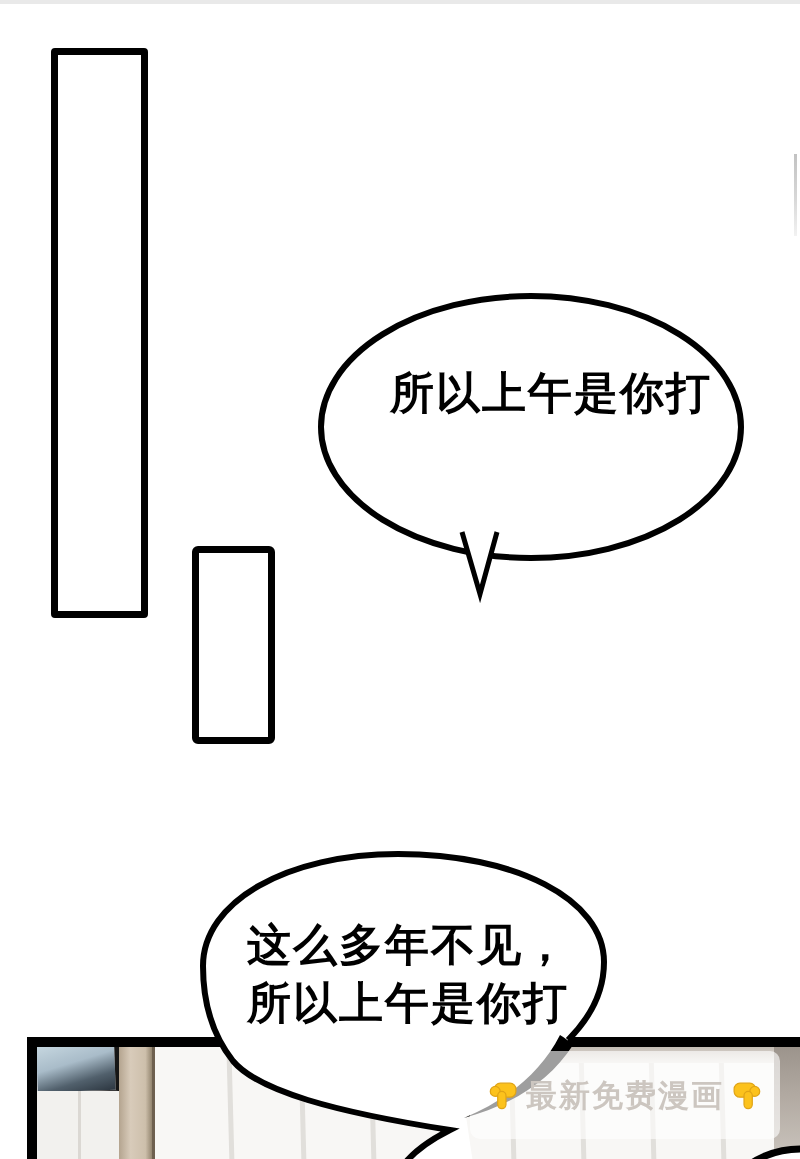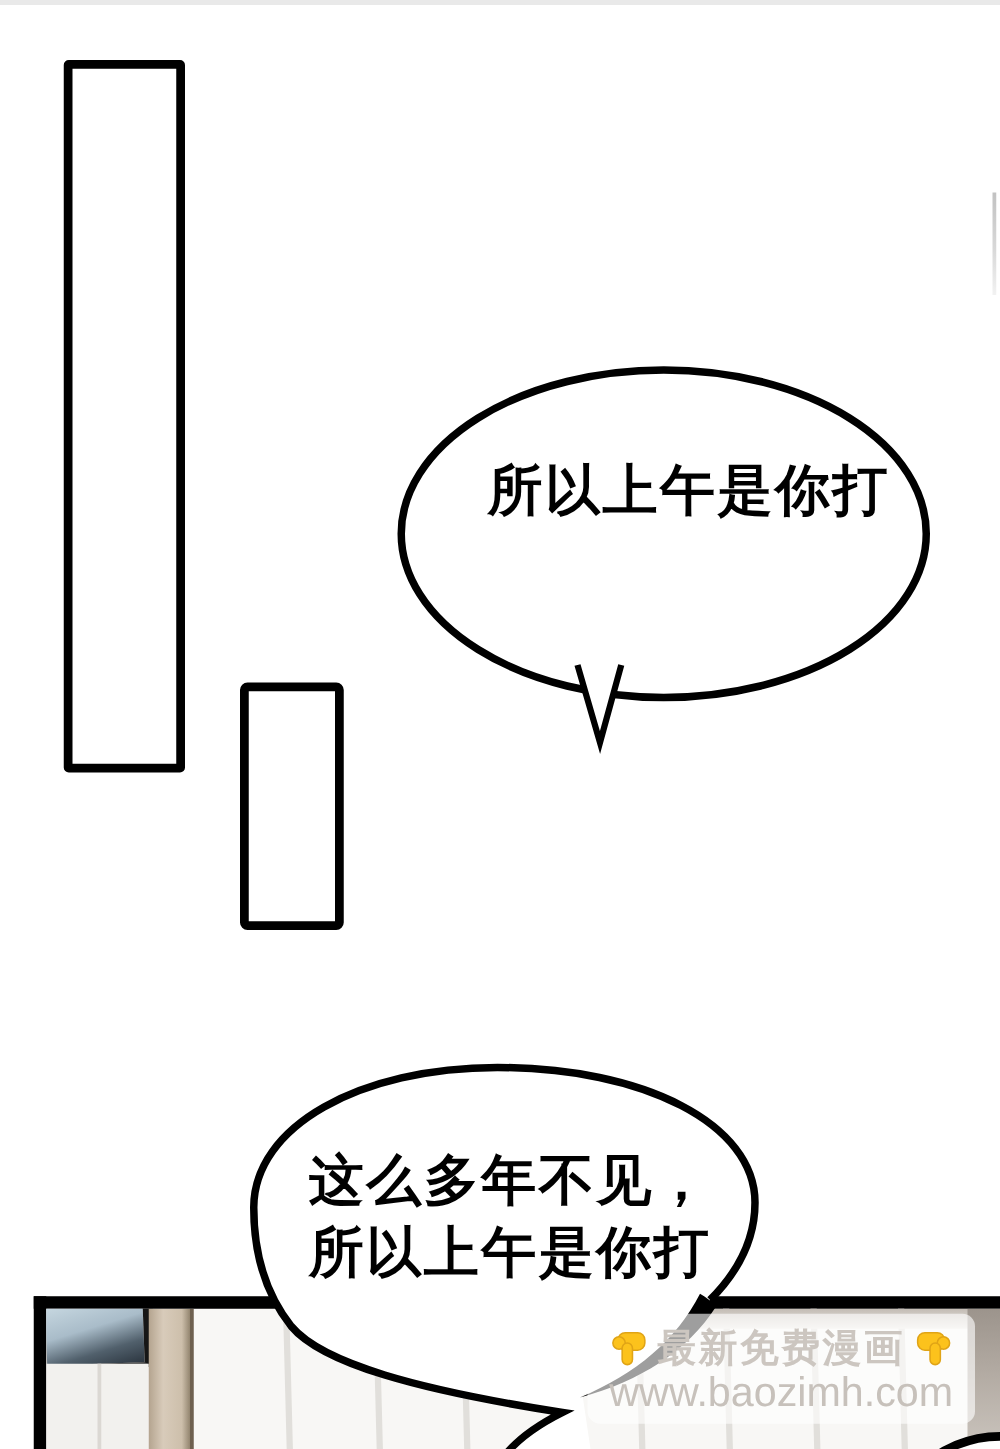--- a/index.html
+++ b/index.html
@@ -147,16 +147,15 @@
       </svg>
       <span class="wm-title">最新免费漫画</span>
       <svg class="hand flip" viewBox="0 0 40 40">
         <g fill="#fcc21c" stroke="#e0a416" stroke-width="1.5">
           <rect x="9" y="5" width="26" height="17" rx="7"></rect>
           <circle cx="10" cy="15" r="6"></circle>
           <rect x="13" y="15" width="10" height="21" rx="5"></rect>
         </g>
       </svg>
     </div>
-    <div class="wm-url">www.baozimh.com</div>
   </div>
 
 </div>
 
 </body></html>

